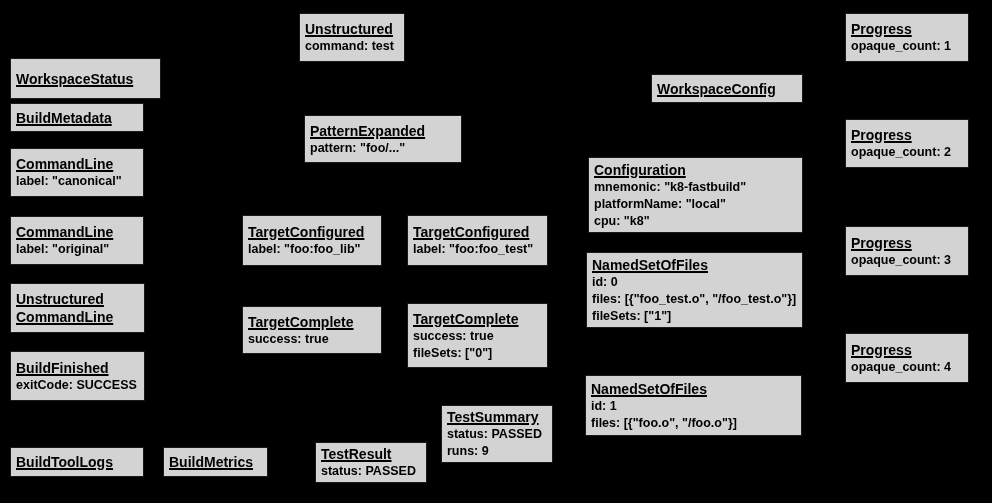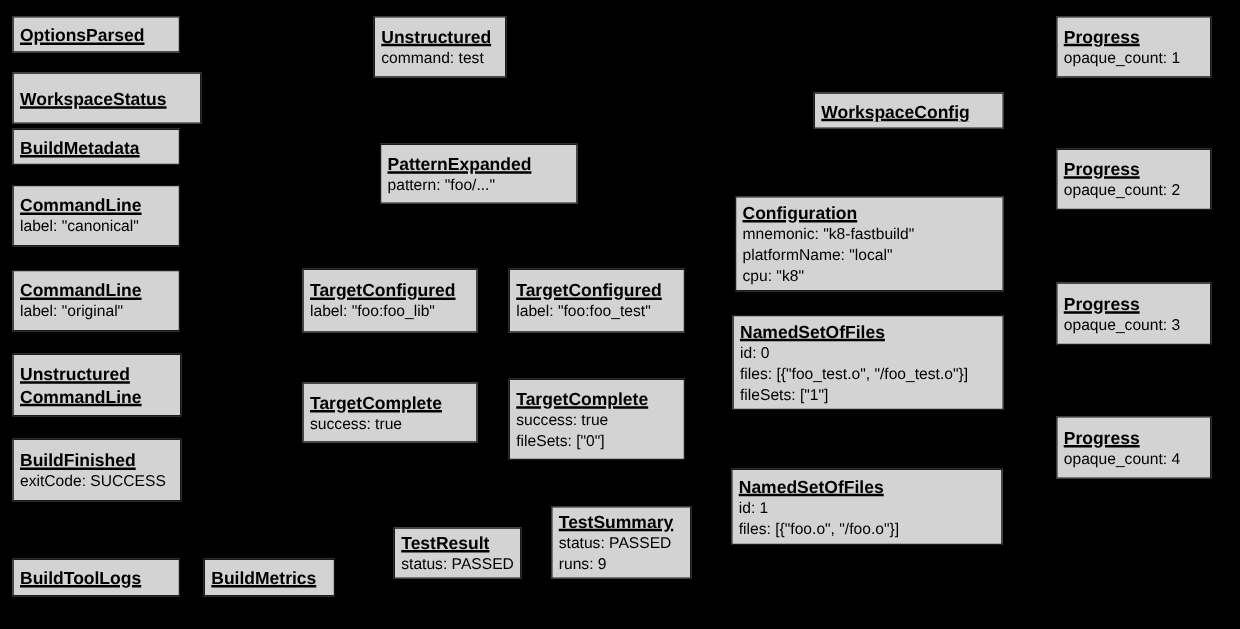--- a/index.html
+++ b/index.html
@@ -33,30 +33,28 @@
     font-size: 14px;
     line-height: 18px;
     text-decoration: underline;
     text-decoration-thickness: 2px;
     white-space: nowrap;
   }
   .node .l {
     font-size: 12.5px;
     line-height: 17px;
     white-space: nowrap;
+    font-weight: bold;
   }
 </style>
 </head>
 <body>
 
 <div class="canvas">
 
-  <div class="node" style="left:10px;top:13px;width:134px;height:29px">
-    <span class="t">OptionsParsed</span>
-  </div>
 
   <div class="node" style="left:10px;top:58px;width:151px;height:41px">
     <span class="t">WorkspaceStatus</span>
   </div>
 
   <div class="node" style="left:10px;top:103px;width:134px;height:29px">
     <span class="t">BuildMetadata</span>
   </div>
 
   <div class="node" style="left:10px;top:148px;width:134px;height:49px">
@@ -111,21 +109,21 @@
     <span class="t">TargetComplete</span>
     <span class="l">success: true</span>
   </div>
 
   <div class="node" style="left:407px;top:303px;width:141px;height:65px">
     <span class="t">TargetComplete</span>
     <span class="l">success: true</span>
     <span class="l">fileSets: ["0"]</span>
   </div>
 
-  <div class="node" style="left:315px;top:422px;width:102px;height:41px">
+  <div class="node" style="left:315px;top:442px;width:112px;height:41px">
     <span class="t">TestResult</span>
     <span class="l">status: PASSED</span>
   </div>
 
   <div class="node" style="left:441px;top:405px;width:112px;height:58px">
     <span class="t">TestSummary</span>
     <span class="l">status: PASSED</span>
     <span class="l">runs: 9</span>
   </div>
 

